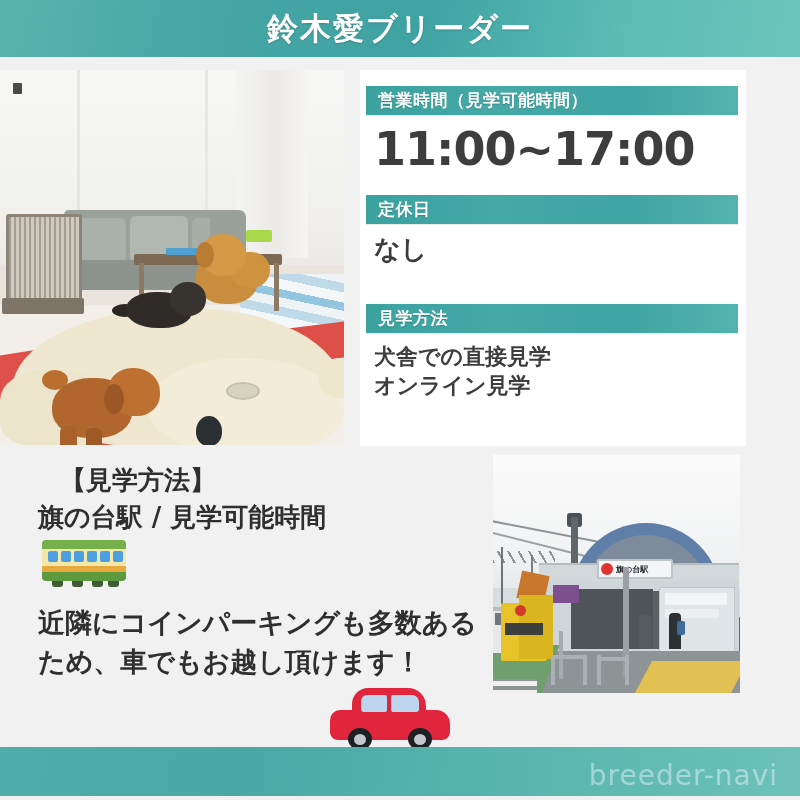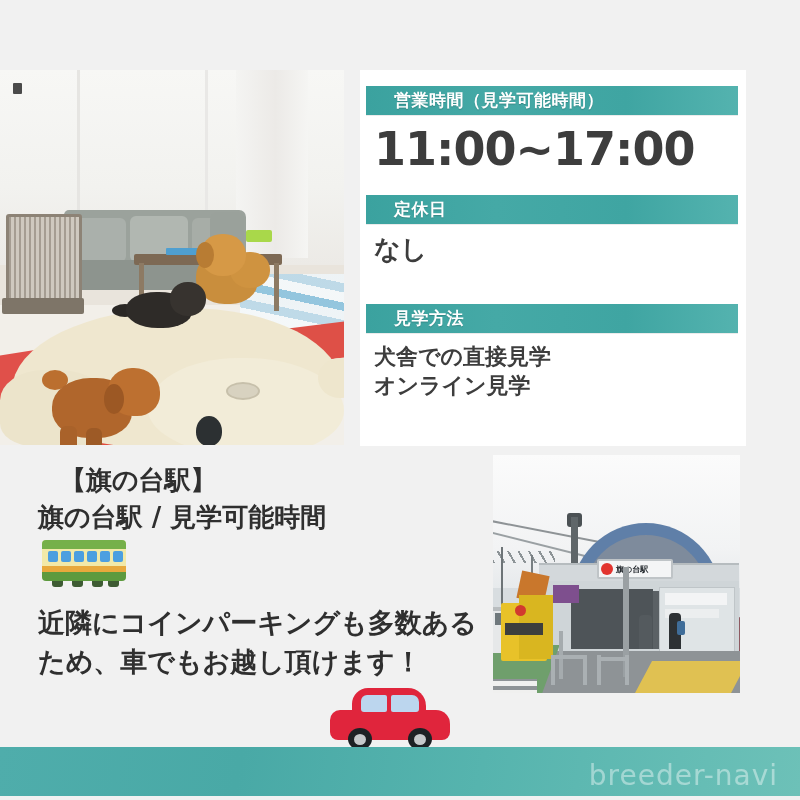--- a/index.html
+++ b/index.html
@@ -79,21 +79,21 @@
     position:absolute;left:360px;top:70px;width:386px;height:376px;
     background:#ffffff;
   }
   .bar{
     position:absolute;left:6px;width:372px;height:29px;
     background:linear-gradient(90deg,#3ba29f 0%,#45a9a6 35%,#3fa5a2 70%,#54b3af 100%);
     display:flex;align-items:center;
     box-shadow:0 1px 0 rgba(0,0,0,.08);
   }
   .bar-label{
-    color:#ffffff;font-size:17px;font-weight:bold;padding-left:28px;letter-spacing:.5px;
+    color:#ffffff;font-size:17px;font-weight:bold;padding-left:12px;letter-spacing:.5px;
     text-shadow:0 1px 1px rgba(0,0,0,.18);
     font-family:"DejaVu Sans","Liberation Sans",sans-serif;
   }
   .bar1{top:16px;}
   .bar2{top:125px;}
   .bar3{top:234px;}
   .val-hours{
     position:absolute;left:14px;top:52px;width:370px;
     font-size:46px;font-weight:bold;color:#3d3d3d;letter-spacing:-1px;
     font-family:"DejaVu Sans","Liberation Sans",sans-serif;
@@ -199,20 +199,23 @@
     position:absolute;right:22px;top:12px;
     font-size:28px;color:rgba(255,255,255,.42);letter-spacing:1px;
     font-family:"DejaVu Sans","Liberation Sans",sans-serif;
   }
 </style>
 </head>
 <body>
 
 <div class="page">
 
+  <div class="header">
+    <div class="header-title">鈴木愛ブリーダー</div>
+  </div>
 
   <div class="photo-room">
     <div class="pr-wallL"></div>
     <div class="pr-wallseamA"></div>
     <div class="pr-wallseamB"></div>
     <div class="pr-curtain"></div>
     <div class="pr-smoke"></div>
     <div class="pr-floor"></div>
     <div class="pr-rug"></div>
     <div class="pr-sofa"></div>
@@ -273,21 +276,21 @@
     <div class="bar bar3">
       <span class="bar-label">見学方法</span>
     </div>
     <div class="val-visit">
       <div>犬舎での直接見学</div>
       <div>オンライン見学</div>
     </div>
   </div>
 
   <div class="access">
-    <div class="access-line l1">【旗の台駅】</div>
+    <div class="access-line l1">【見学方法】</div>
     <div class="access-line l2">旗の台駅 / 見学可能時間</div>
     <div class="access-line l3">
       <span class="train-emoji">
         <span class="tr-body"></span>
         <span class="tr-top"></span>
         <span class="tr-stripe"></span>
         <span class="tr-bottom"></span>
         <span class="tr-win" style="left:10px"></span>
         <span class="tr-win" style="left:23px"></span>
         <span class="tr-win" style="left:36px"></span>

